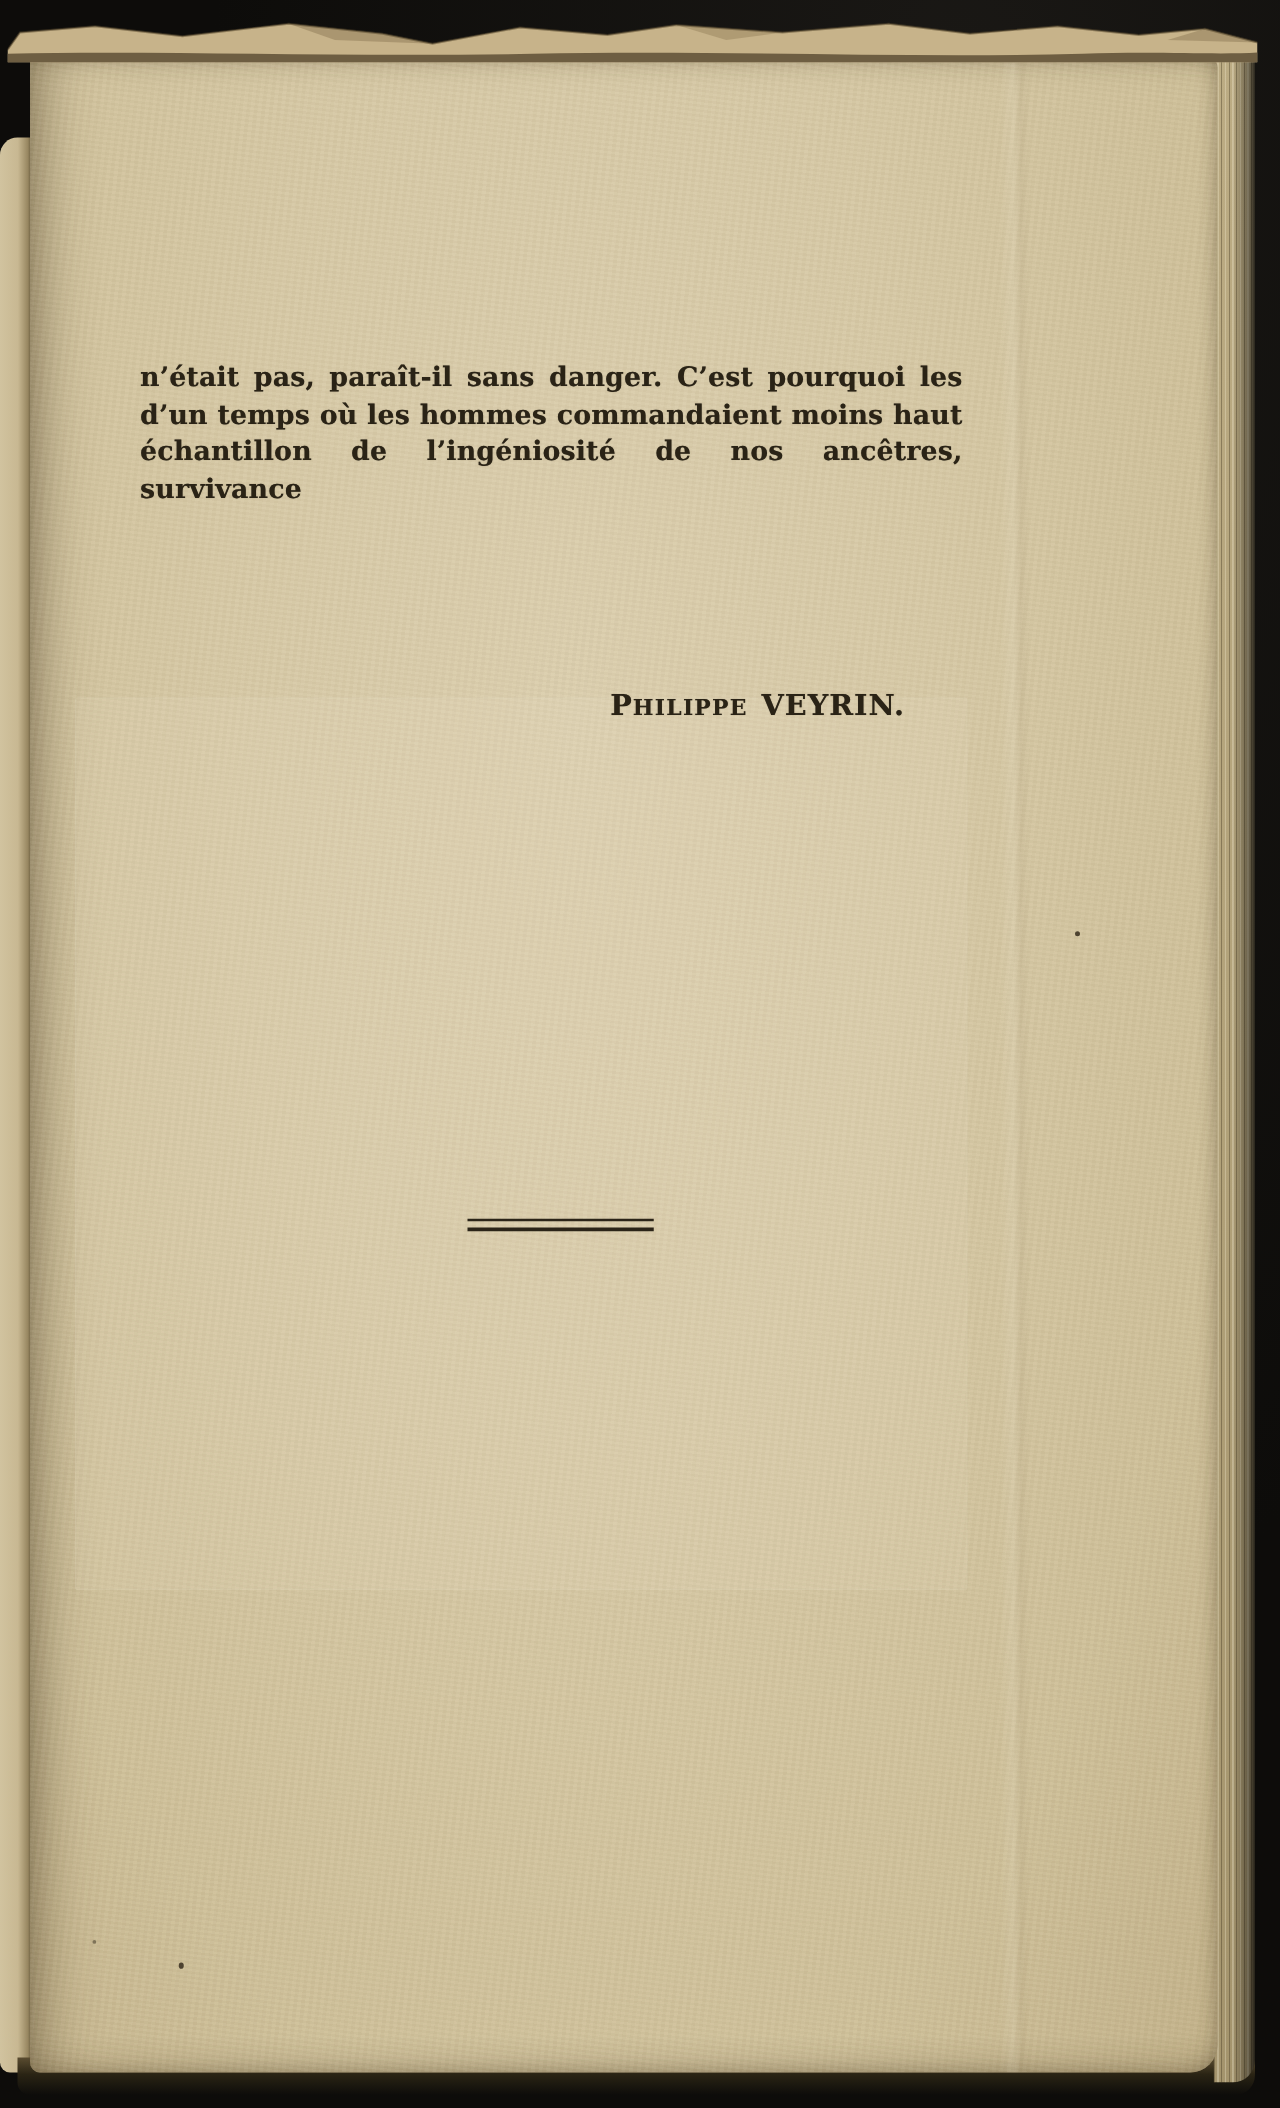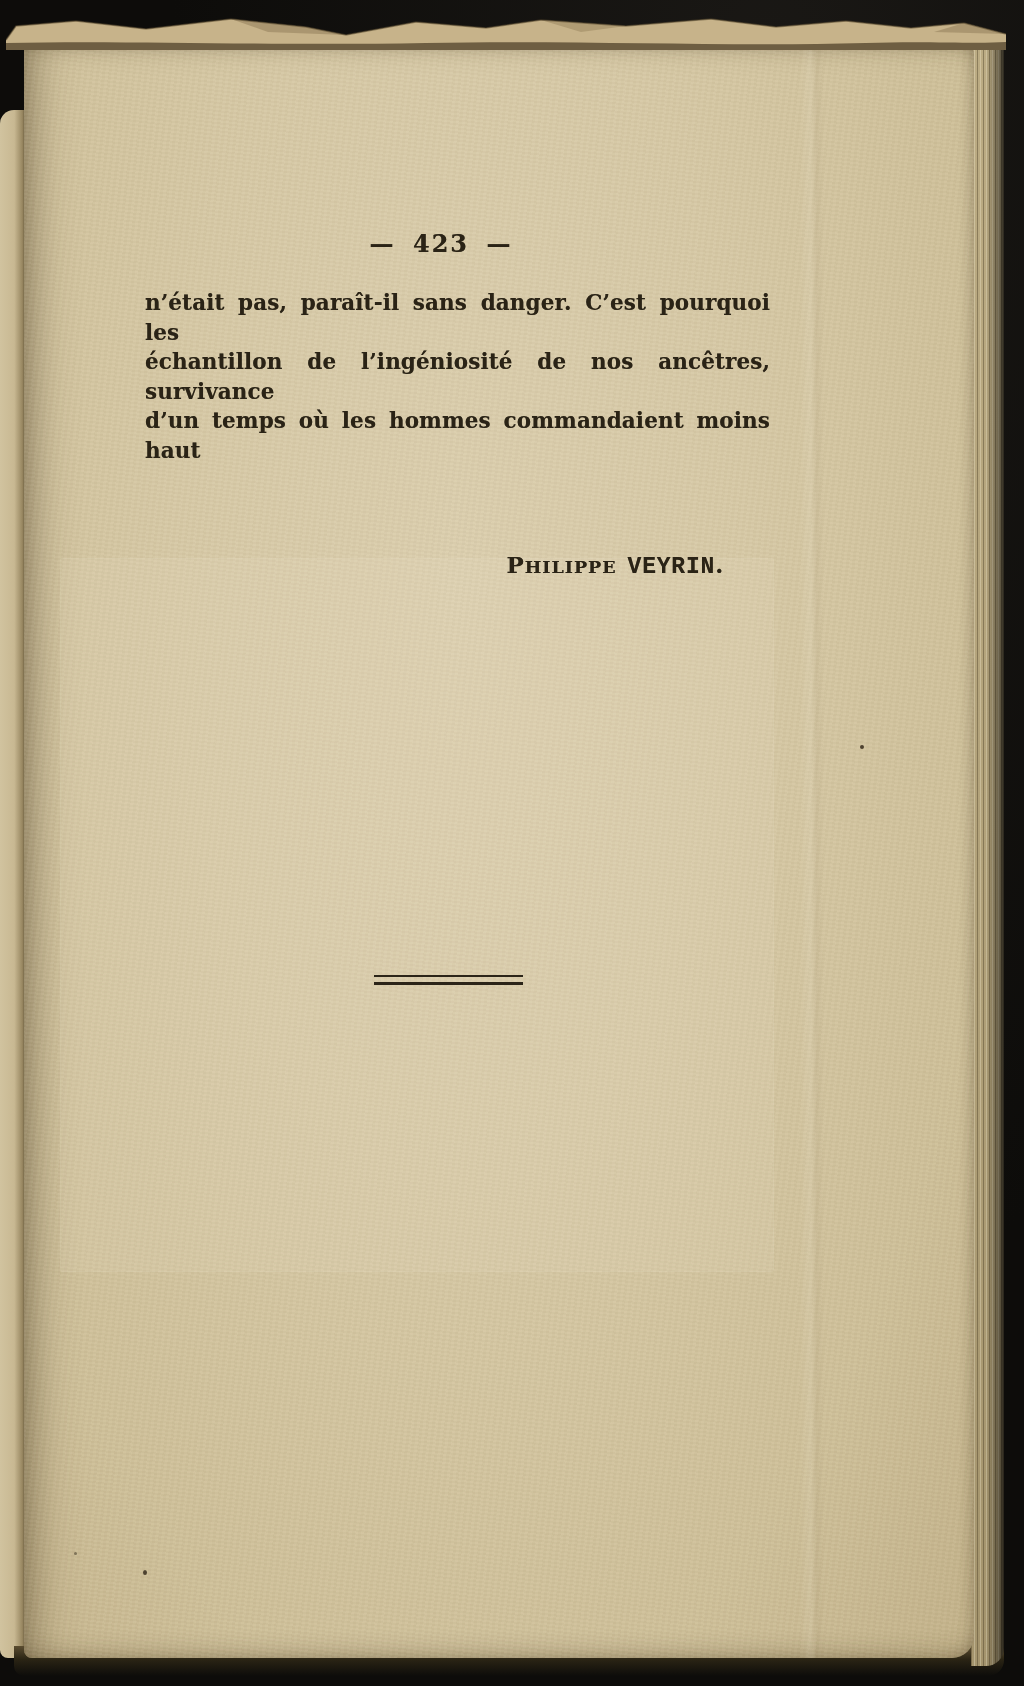--- a/index.html
+++ b/index.html
@@ -86,31 +86,31 @@
     font-size: 24px; line-height: 28px; font-weight: bold;
     letter-spacing: 2px; word-spacing: 7px;
     text-shadow: 0 0 0.6px rgba(42,35,22,0.55);
   }
   .body-par {
     position: absolute; top: 242px; left: 0; width: 658px;
     font-size: 21.5px; line-height: 29.5px; font-weight: bold;
     letter-spacing: 0.1px;
     text-shadow: 0 0 0.6px rgba(42,35,22,0.5);
   }
-  .body-par .line { text-align: justify; text-align-last: justify; margin-left: 33px; }
+  .body-par .line { text-align: justify; text-align-last: justify; }
   .body-par .line.last { text-align-last: left; }
   .signature {
     position: absolute; top: 505px; left: 0; width: 658px;
     text-align: right; padding-right: 46px; box-sizing: border-box;
     font-weight: bold; white-space: nowrap;
     text-shadow: 0 0 0.6px rgba(42,35,22,0.55);
   }
   .sig-cap   { font-size: 23px; letter-spacing: 0.8px; }
   .sig-sc    { font-size: 17.5px; letter-spacing: 1px; text-align: center; }
-  .sig-surname { margin-left: 11px; font-family: Liberation Mono, monospace; }
+  .sig-surname { margin-left: 11px; }
   .end-rule {
     position: absolute; left: 350px; top: 929px; width: 149px; height: 5px;
     border-top: 2px solid #2b2418;
     border-bottom: 3px solid #2b2418;
   }
 </style>
 </head>
 <body>
 
 <div class="scene">
@@ -132,28 +132,25 @@
 
   <div class="page">
     <div class="showthrough"></div>
     <div class="crease-band"></div>
     <div class="speck" style="left:836px; top:699px; width:4px; height:4px;"></div>
     <div class="speck" style="left:119px; top:1524px; width:4px; height:5px;"></div>
     <div class="speck" style="left:50px; top:1506px; width:3px; height:3px; opacity:.6;"></div>
 
     <div class="text-col">
 
-      <div class="folio">
-        <span>— 423 —</span>
-      </div>
 
       <div class="body-par">
         <div class="line">n’était pas, paraît-il sans danger. C’est pourquoi les</div>
+        <div class="line">d’un temps où les hommes commandaient moins haut</div>
         <div class="line">échantillon de l’ingéniosité de nos ancêtres, survivance</div>
-        <div class="line">d’un temps où les hommes commandaient moins haut</div>
       </div>
 
       <div class="signature">
         <span class="sig-cap">P</span><span class="sig-sc">HILIPPE</span><span class="sig-cap sig-surname">VEYRIN</span><span class="sig-cap">.</span>
       </div>
 
     </div>
 
     <div class="end-rule"></div>
   </div>

